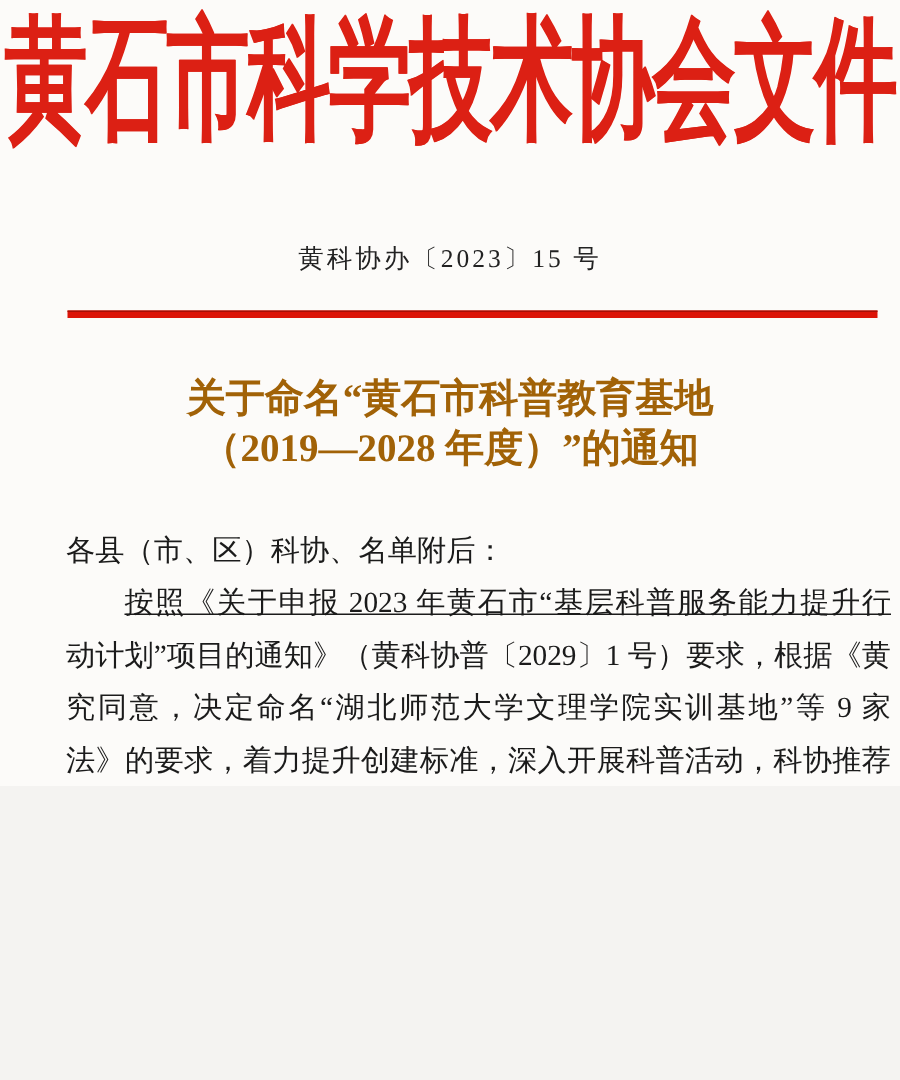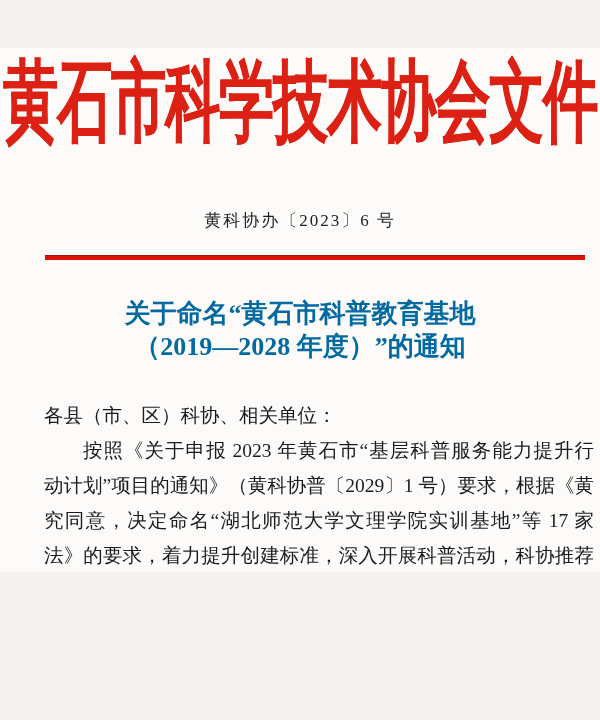--- a/index.html
+++ b/index.html
@@ -11,21 +11,20 @@
     height: 720px;
     background: #f4f3f1;
     font-family: "Liberation Serif", "DejaVu Serif", serif;
   }
   .page {
     position: relative;
     width: 600px;
     height: 524px;
     background: #fcfbf9;
     overflow: hidden;
-    margin-top: 48px;
   }
   
   .header-title {
     position: absolute;
     top: 9px;
     left: 0;
     width: 600px;
     text-align: center;
     font-size: 55px;
     font-weight: bold;
@@ -61,21 +60,21 @@
   
   .notice-title {
     position: absolute;
     top: 249px;
     left: 0;
     width: 600px;
     text-align: center;
     font-size: 26px;
     font-weight: bold;
     line-height: 33px;
-    color: #0369a1;
+    color: #a16207;
   }
   
   .body-text {
     position: absolute;
     top: 350px;
     left: 44px;
     width: 550px;
     font-size: 19.5px;
     color: #1b1b1b;
   }
@@ -85,51 +84,52 @@
     overflow: hidden;
     text-align: justify;
     text-align-last: justify;
     white-space: nowrap;
   }
   .bline.salute {
     text-align-last: left;
   }
   .bline.indent {
     text-indent: 2em;
+    text-decoration: underline;
   }
   
   .page-number {
     position: absolute;
     top: 688px;
     right: 22px;
     font-size: 15px;
     letter-spacing: 1px;
     color: #1b1b1b;
     font-family: "Liberation Sans", "DejaVu Sans", sans-serif;
   }
 </style>
 </head>
 <body>
 
 <div class="page">
 
   <div class="header-title">黄石市科学技术协会文件</div>
 
-  <div class="doc-number">黄科协办〔2023〕6 号</div>
+  <div class="doc-number">黄科协办〔2023〕15 号</div>
 
   <div class="red-line"></div>
 
   <div class="notice-title">
     <div>关于命名“黄石市科普教育基地</div>
     <div>（2019—2028 年度）”的通知</div>
   </div>
 
   <div class="body-text">
-    <div class="bline salute">各县（市、区）科协、相关单位：</div>
+    <div class="bline salute">各县（市、区）科协、名单附后：</div>
     <div class="bline indent">按照《关于申报 2023 年黄石市“基层科普服务能力提升行</div>
     <div class="bline">动计划”项目的通知》（黄科协普〔2029〕1 号）要求，根据《黄</div>
-    <div class="bline">究同意，决定命名“湖北师范大学文理学院实训基地”等 17 家</div>
+    <div class="bline">究同意，决定命名“湖北师范大学文理学院实训基地”等 9 家</div>
     <div class="bline">法》的要求，着力提升创建标准，深入开展科普活动，科协推荐</div>
   </div>
 
   <div class="page-number">—1—</div>
 
 </div>
 
 </body></html>

